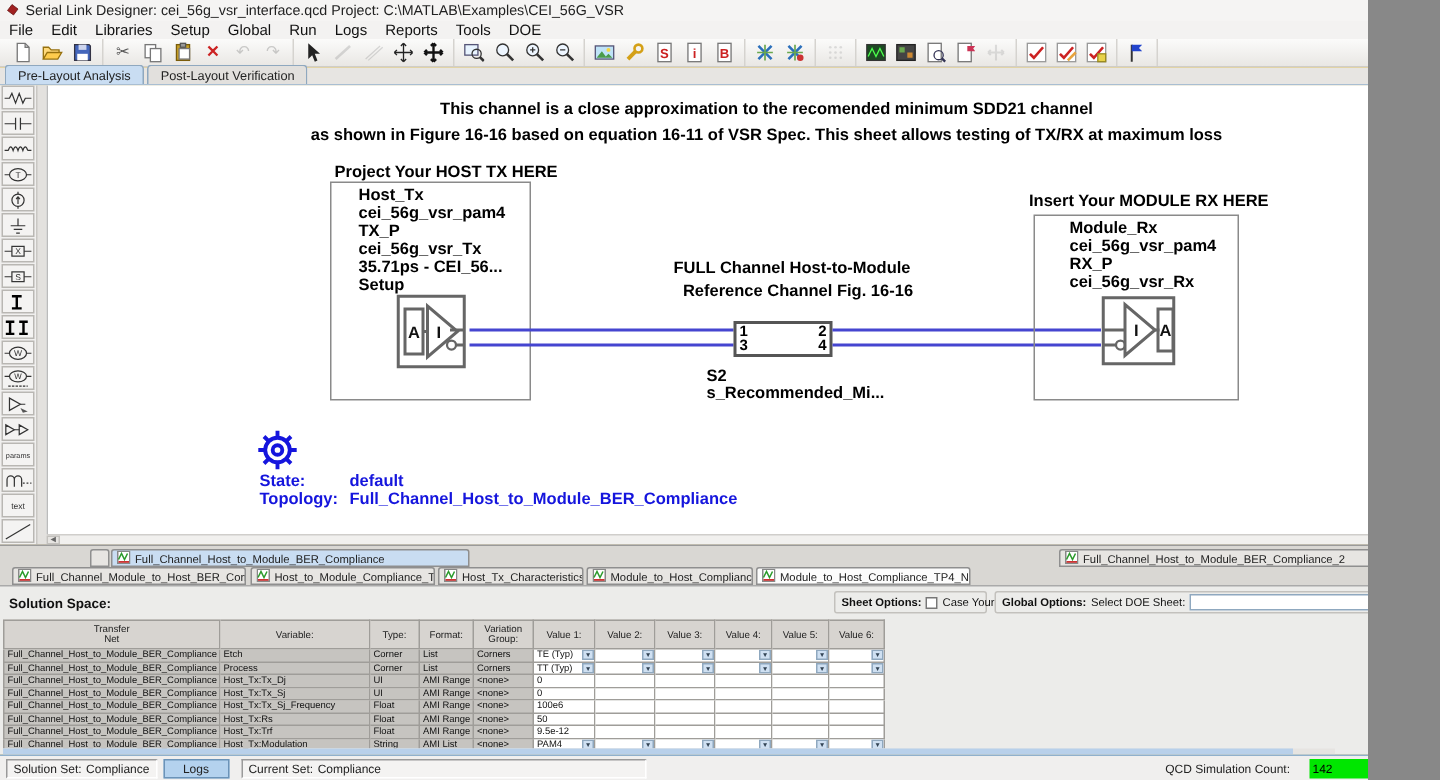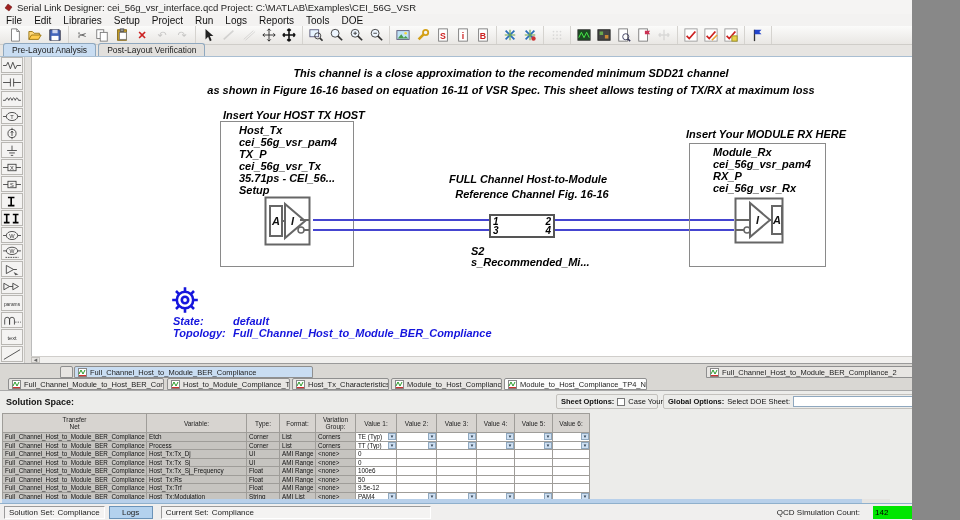--- a/index.html
+++ b/index.html
@@ -20,21 +20,21 @@
   
   .ltabs{position:absolute;left:0;top:45px;width:960px;height:12px;background:#e7e5e2;border-bottom:1px solid #a9bed2;display:flex;align-items:flex-end;padding-left:3px;box-sizing:border-box;}
   .ltab{font-size:8.5px;padding:1px 8px 1px 8px;border:1px solid #8fa8bf;border-bottom:none;border-radius:3px 3px 0 0;background:#e2e0dd;margin-right:2px;color:#222;}
   .ltab.sel{background:#c9ddf2;}
   
   .workspace{position:absolute;left:0;top:57px;width:960px;height:306px;background:#f0efee;}
   .palette{position:absolute;left:0;top:0;width:24px;height:306px;background:#f0efee;}
   .pbtn{width:22px;height:16px;margin:0 0 1px 1px;background:#f4f3f2;border:1px solid #b9b7b3;display:flex;align-items:center;justify-content:center;box-sizing:border-box;}
   .pbtn svg{width:20px;height:13px;}
   .pscroll{position:absolute;left:24px;top:0;width:7px;height:306px;background:#e3e1de;border-left:1px solid #c9c7c3;box-sizing:border-box;}
-  .canvas{position:absolute;left:31px;top:0;width:919px;height:299px;background:#ffffff;border-left:1px solid #bbb;box-sizing:border-box;overflow:hidden;font-style:italic;}
+  .canvas{position:absolute;left:31px;top:0;width:919px;height:299px;background:#ffffff;border-left:1px solid #bbb;box-sizing:border-box;overflow:hidden;}
   .note{position:absolute;left:100px;right:60px;text-align:center;font-size:11px;font-weight:bold;color:#000;white-space:nowrap;}
   .blocklabel{position:absolute;font-size:11px;font-weight:bold;color:#000;white-space:nowrap;}
   .obox{position:absolute;border:1px solid #8a8a8a;background:transparent;}
   .btext{position:absolute;font-size:11px;font-weight:bold;line-height:12px;color:#000;white-space:pre-line;}
   .wire{position:absolute;height:2px;}
   .s2box{position:absolute;border:2px solid #555;box-sizing:border-box;background:#fff;}
   .pin{position:absolute;font-size:10px;font-weight:bold;color:#000;line-height:10px;}
   .anno{position:absolute;font-size:11px;font-weight:bold;display:flex;}
   .anno .lbl{width:60px;}
   
@@ -86,21 +86,21 @@
           <path d="M1 5l3-4 4 3-3 4z" fill="#a02020" stroke="#601010" stroke-width="0.5"></path>
         </svg></span>
     <span class="txt">Serial Link Designer: cei_56g_vsr_interface.qcd Project: C:\MATLAB\Examples\CEI_56G_VSR</span>
   </div>
 
   <div class="menubar">
       <div class="menu-item">File</div>
       <div class="menu-item">Edit</div>
       <div class="menu-item">Libraries</div>
       <div class="menu-item">Setup</div>
-      <div class="menu-item">Project</div>
+      <div class="menu-item">Global</div>
       <div class="menu-item">Run</div>
       <div class="menu-item">Logs</div>
       <div class="menu-item">Reports</div>
       <div class="menu-item">Tools</div>
       <div class="menu-item">DOE</div>
     </div>
 
   <div class="toolbar">
       <div class="tgroup">
         <div class="tbtn">
@@ -453,21 +453,21 @@
             <path d="M2 14L22 2"></path>
           </svg>
         </div>
       </div>
     <div class="pscroll"></div>
 
     <div class="canvas">
       <div class="note" style="top:10px;">This channel is a close approximation to the recomended minimum SDD21 channel</div>
       <div class="note" style="top:27px;">as shown in Figure 16-16 based on equation 16-11 of VSR Spec. This sheet allows testing of TX/RX at maximum loss</div>
 
-      <div class="blocklabel" style="left:191px;top:52px;">Insert Your HOST TX HOST</div>
+      <div class="blocklabel" style="left:191px;top:52px;">Project Your HOST TX HERE</div>
       <div class="obox" style="left:188px;top:64px;width:132px;height:144px;"></div>
       <div class="btext" style="left:207px;top:67px;">Host_Tx
 cei_56g_vsr_pam4
 TX_P
 cei_56g_vsr_Tx
 35.71ps - CEI_56...
 Setup</div>
       <div style="position:absolute;left:232px;top:139px;">
         <svg width="47" height="50" viewBox="0 0 47 50">
           <rect x="1.5" y="1.5" width="44" height="47" fill="none" stroke="#666" stroke-width="2"></rect>

